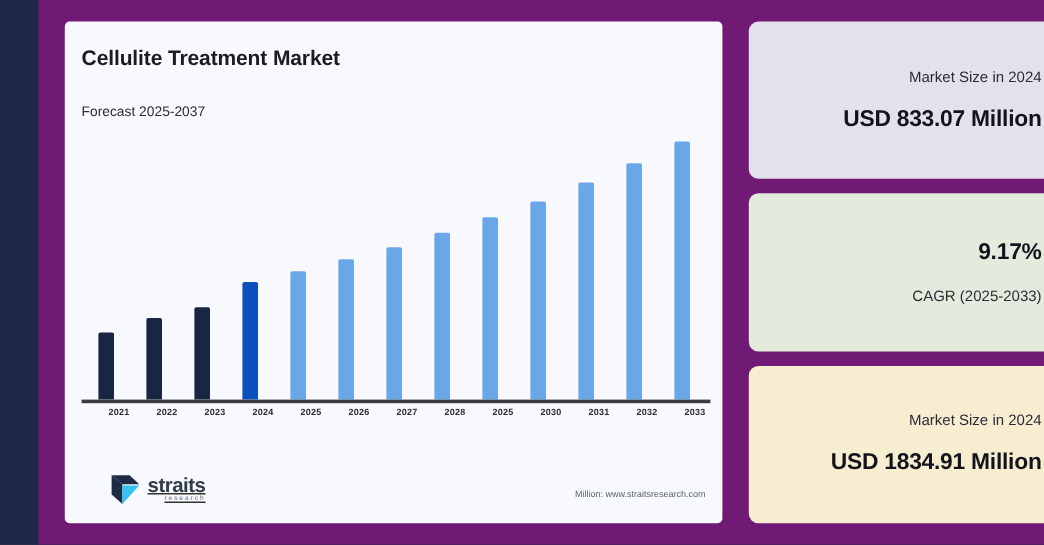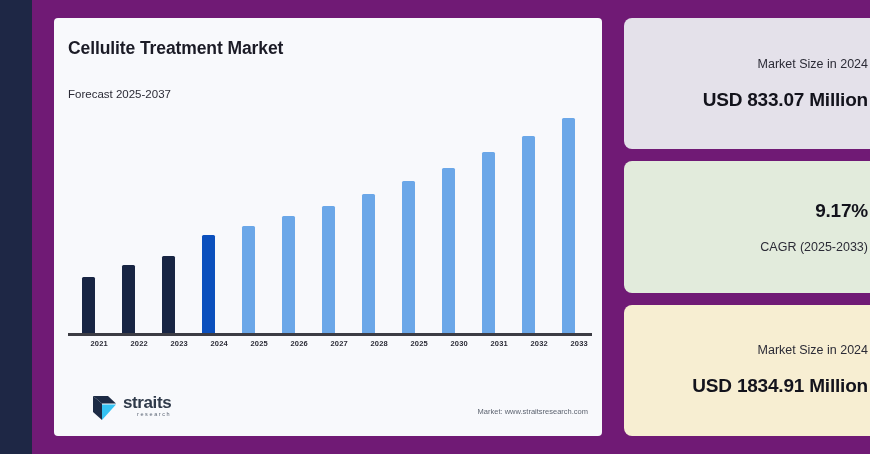--- a/index.html
+++ b/index.html
@@ -89,21 +89,23 @@
     font-weight: bold;
     color: #2b2b36;
     letter-spacing: 0.2px;
   }
 
   
   .logo {
     position: absolute;
     left: 38px; top: 376px;
     display: flex;
+    align-items: center;
     gap: 5px;
+    text-decoration: underline;
   }
   .logo-mark { width: 26px; height: 28px; display: block; }
   .logo-text { display: flex; flex-direction: column; line-height: 1; }
   .logo-word {
     font-size: 17px;
     font-weight: bold;
     color: #2f3a4a;
     letter-spacing: -0.4px;
   }
   .logo-sub {
@@ -227,21 +229,21 @@
         <path d="M1,2 L16,2 L24,9.5 L10,9.5 Z" fill="#1d2b45"></path>
         <path d="M1,2 L10,9.5 L10,26 L1,18 Z" fill="#1d2b45"></path>
         <path d="M10,10.5 L24,10.5 L10,26 Z" fill="#35c3f3"></path>
       </svg>
       <span class="logo-text">
         <span class="logo-word">straits</span>
         <span class="logo-sub">research</span>
       </span>
     </div>
 
-    <div class="source">Market: www.straitsresearch.com</div>
+    <div class="source">Million: www.straitsresearch.com</div>
   </div>
 
   <div class="cards" id="cards">
       <div class="card" style="background: rgb(228, 225, 234);">
         <div class="card-label">Market Size in 2024</div>
         <div class="card-value">USD 833.07 Million</div>
       </div>
       <div class="card" style="background: rgb(226, 235, 220);">
         <div class="card-value">9.17%</div>
         <div class="card-label">CAGR (2025-2033)</div>

